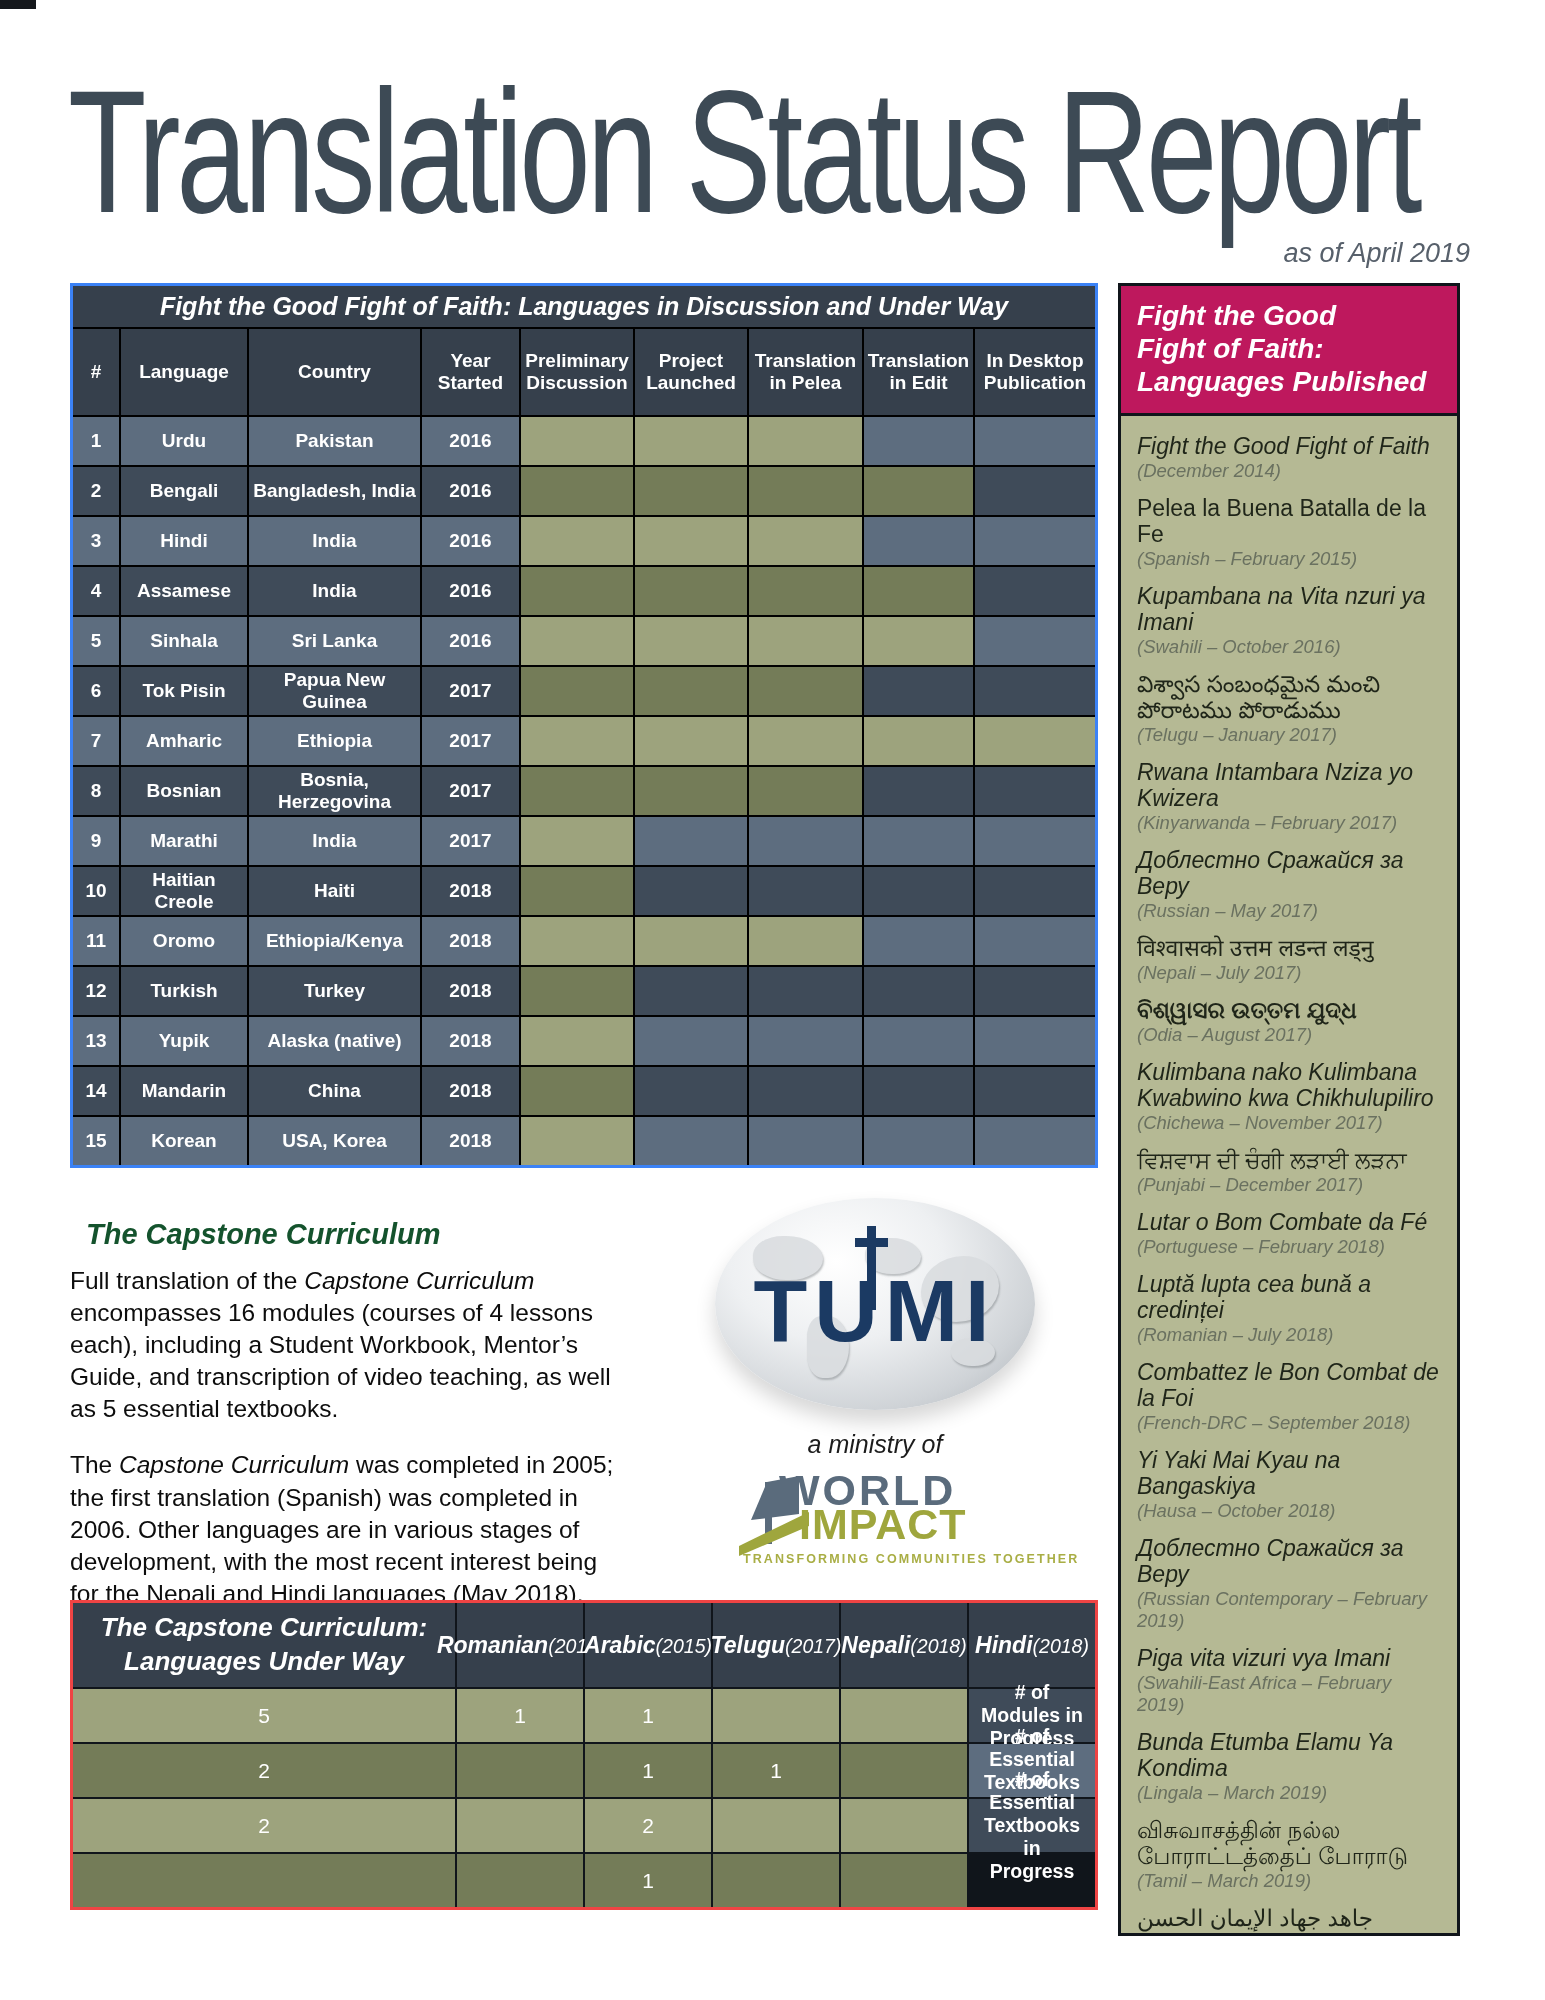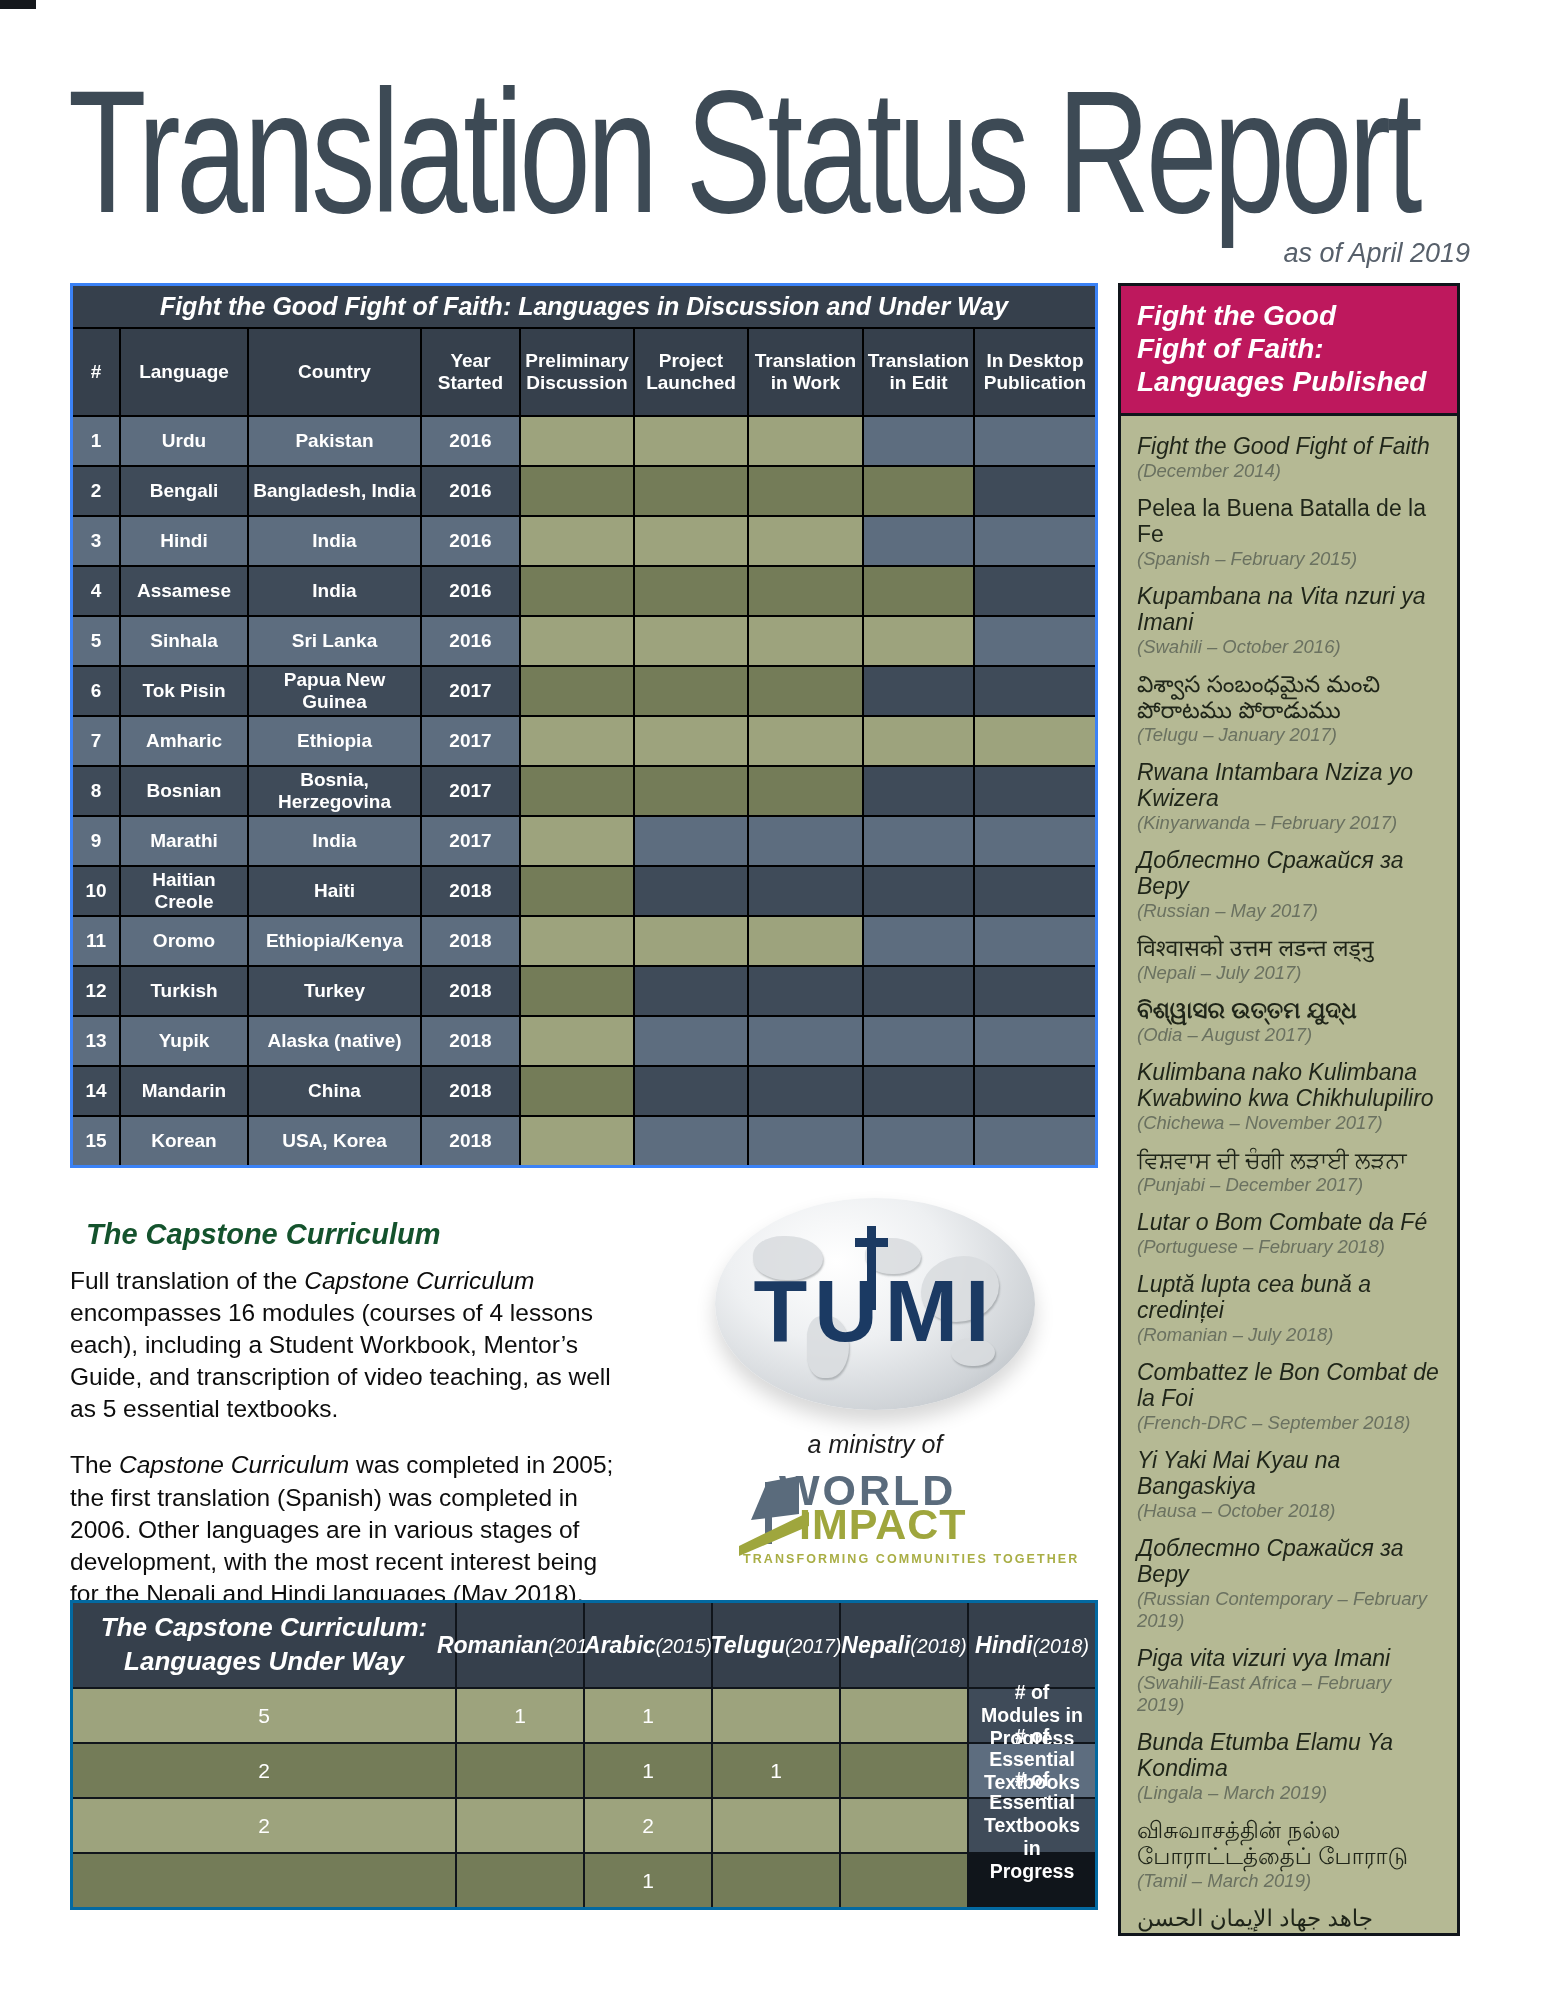--- a/index.html
+++ b/index.html
@@ -77,21 +77,21 @@
   .wi-words{margin-left:42px;}
   .wi-world{font-size:43px;font-weight:700;letter-spacing:3px;color:#5a6b7c;line-height:.95;}
   .wi-impact{font-size:43px;font-weight:700;letter-spacing:1px;color:#9fa63d;line-height:.95;
              margin:-7px 0 0 20px;}
   .wi-tag{margin:7px 0 0 6px;font-size:12.5px;font-weight:700;letter-spacing:2.1px;color:#a9ae45;}
 
   
   .ct{position:absolute;left:70px;top:1600px;display:grid;
       grid-template-columns:382px 126px 126px 126px 126px 126px;
       grid-template-rows:84px repeat(4,53px);
-      gap:2px;background:#10151b;border:3px solid #0369a1;}
+      gap:2px;background:#10151b;border:3px solid #ef4444;}
   .ct-title{background:#36404c;color:#fff;display:flex;flex-direction:column;align-items:center;
             justify-content:center;font-size:26px;font-weight:700;font-style:italic;line-height:1.3;}
   .ct-colhead{background:#36404c;color:#fff;display:flex;flex-direction:row;align-items:center;
               justify-content:center;}
   .ct-colhead .n{font-size:23px;font-weight:700;font-style:italic;}
   .ct-colhead .y{font-size:19.5px;font-style:italic;margin-top:3px;}
   .ct .lbl{font-size:19.5px;font-weight:700;padding:0 10px;}
   .ct .val{font-size:21px;}
   .ct .vo{background:#9da37d;}
   .ct .ve{background:#747c58;}
@@ -107,21 +107,21 @@
 
   <div class="mt">
     <div class="mt-title">Fight the Good Fight of Faith: Languages in Discussion and Under Way</div>
 
     <div class="c h">#</div>
     <div class="c h">Language</div>
     <div class="c h">Country</div>
     <div class="c h">Year Started</div>
     <div class="c h">Preliminary Discussion</div>
     <div class="c h">Project Launched</div>
-    <div class="c h">Translation in Work</div>
+    <div class="c h">Translation in Pelea</div>
     <div class="c h">Translation in Edit</div>
     <div class="c h">In Desktop Publication</div>
 
     <div class="c o">1</div>
     <div class="c o">Urdu</div>
     <div class="c o">Pakistan</div>
     <div class="c o">2016</div>
     <div class="c o st on"></div>
     <div class="c o st on"></div>
     <div class="c o st on"></div>

